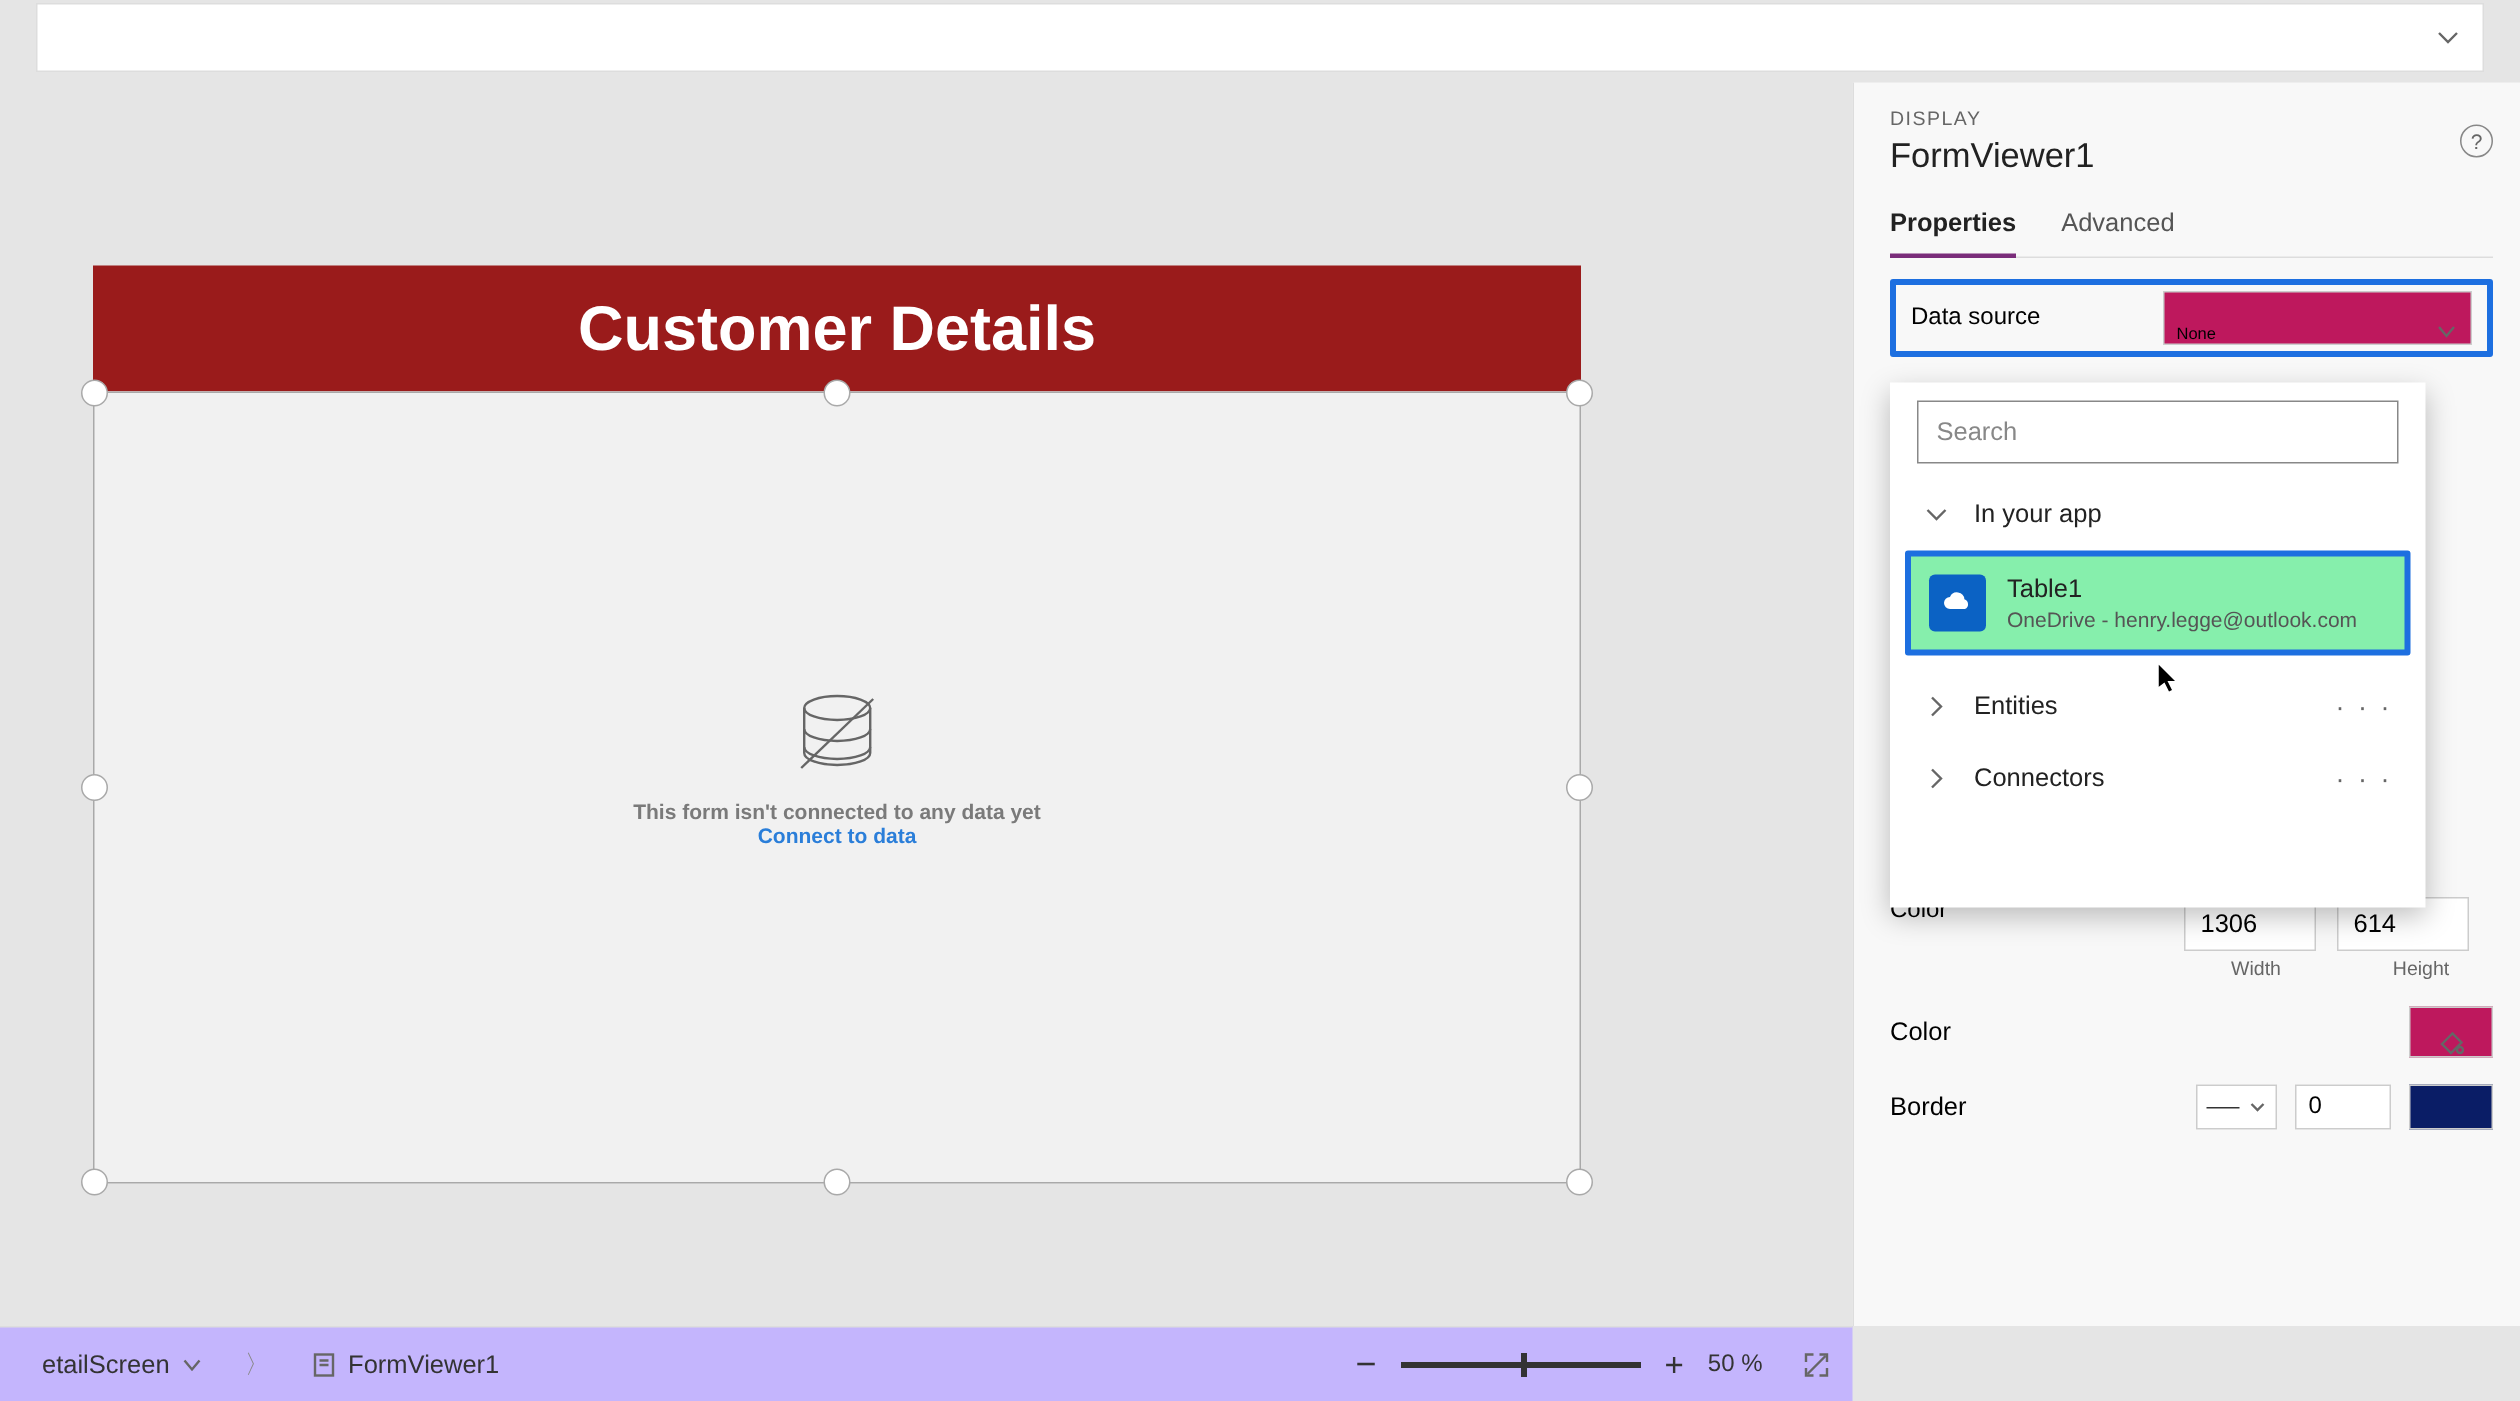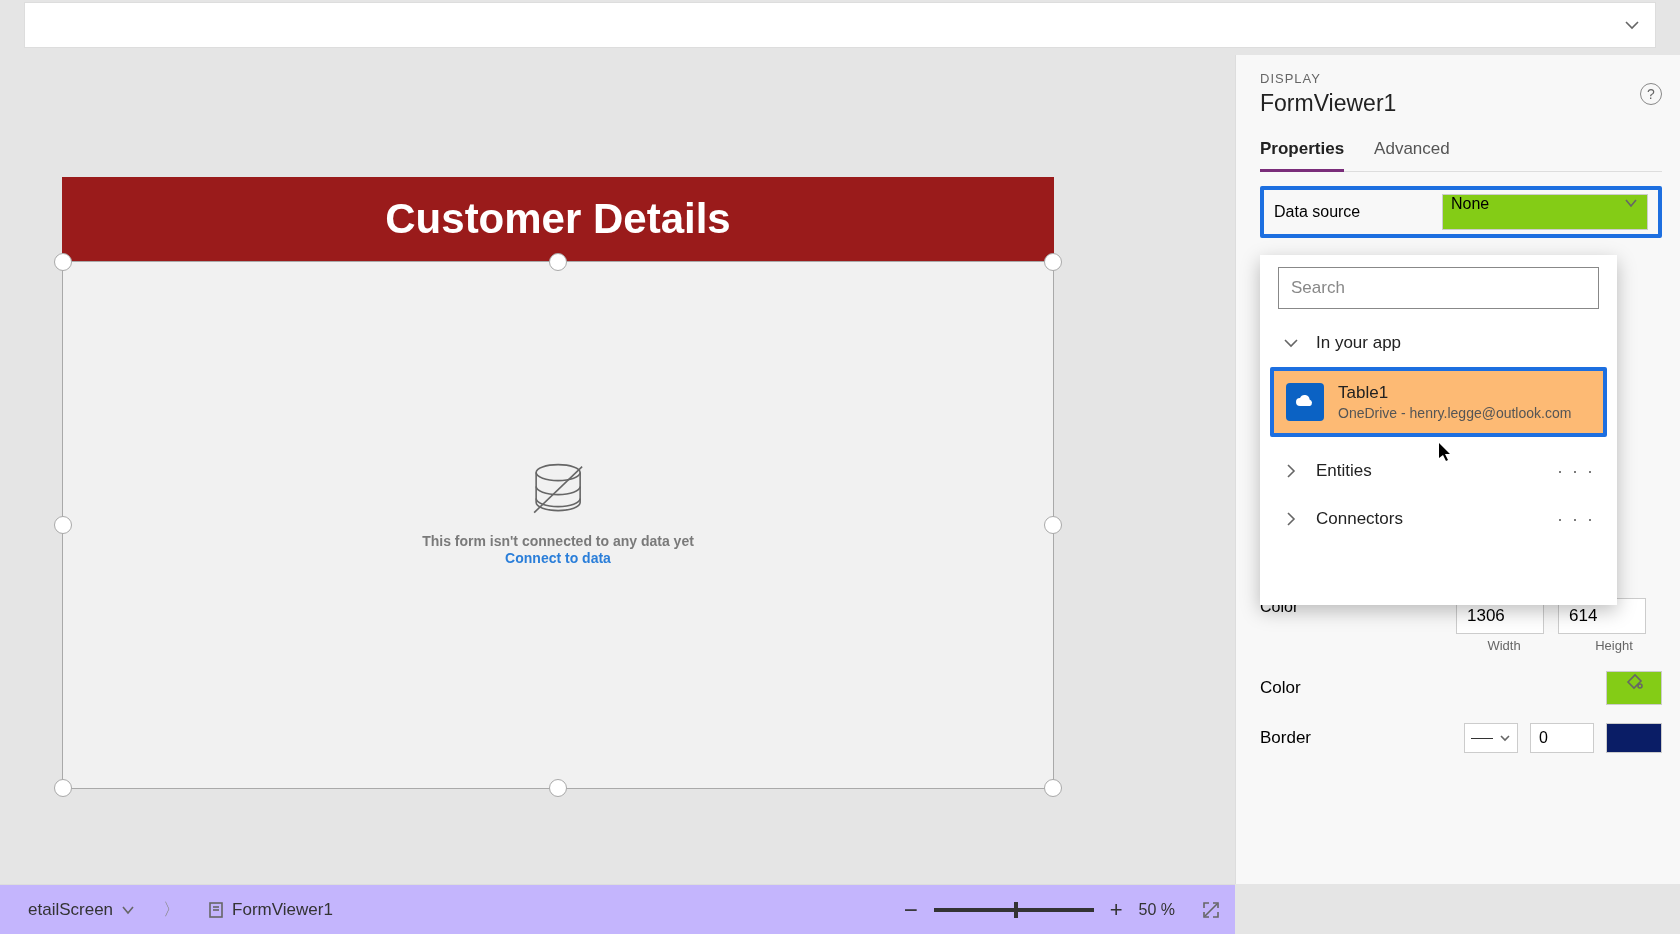--- a/index.html
+++ b/index.html
@@ -69,21 +69,21 @@
     padding: 16px 18px 0 24px;
   }
   .props .category { font-size: 13px; letter-spacing: 1px; color: #666; }
   .props .control-name { font-size: 23px; color: #222; margin-top: 4px; }
   .help-btn { position: absolute; right: 18px; top: 28px; width: 22px; height: 22px;
     border: 1.5px solid #888; border-radius: 50%; display:flex;align-items:center;justify-content:center;
     font-size: 14px; color:#666; }
   .tabs { margin-top: 22px; border-bottom: 1px solid #ddd; display: flex; gap: 30px; }
   .tab { padding-bottom: 10px; font-size: 17px; color: #555; }
   .tab.active { font-weight: 700; color: #222; border-bottom: 3px solid #7a2d7a; margin-bottom:-1px;}
-  .prop-input { border: 1px solid #ccc; background:#84cc16; height: 34px; font-size: 16px; padding: 0 8px; display:flex;align-items:flex-start;justify-content:space-between; }
+  .prop-input { border: 1px solid #ccc; background:#be185d; height: 34px; font-size: 11px; padding: 0 8px; display:flex;align-items:flex-end;justify-content:space-between; }
   .prop-select { width: 206px; }
   .sub-label { font-size: 13px; color:#666; }
 
   
   .ds-highlight { border: 4px solid #1d6fe0; border-radius: 2px; padding: 6px 10px; margin-top: 14px; display:flex; align-items:center; justify-content:space-between; height: 52px;}
   .ds-highlight .prop-select { height: 36px; }
 
   
   .popover {
     position: absolute;
@@ -97,21 +97,21 @@
     border: 1px solid #888;
     height: 42px; display:flex; align-items:center; padding: 0 12px;
     font-size: 17px; color:#666;
   }
   .popover .section {
     display: flex; align-items: center; gap: 16px; height: 48px; padding: 0 22px; font-size: 17px; color:#222;
   }
   .popover .section .more { margin-left:auto; letter-spacing:2px; color:#666; font-size:18px;}
   .popover .ds-item {
     margin: 0 10px; padding: 8px 12px; border: 4px solid #1d6fe0; border-radius:2px;
-    display:flex; align-items:center; gap:14px; background:#fdba74; height:70px;
+    display:flex; align-items:center; gap:14px; background:#86efac; height:70px;
   }
   .popover .ds-icon { width:38px;height:38px;background:#0b62c4;border-radius:4px;display:flex;align-items:center;justify-content:center;color:#fff;}
   .popover .ds-title { font-size:17px; color:#222; }
   .popover .ds-sub { font-size:14px; color:#555; margin-top:2px;}
   .size-row { display:flex; align-items:flex-start; justify-content:space-between; margin-top: 360px;}
   .size-inputs { display:flex; gap:14px; }
   .num-box { width:88px; height:36px; border:1px solid #ccc; background:#fff; display:flex;align-items:center;padding:0 10px;font-size:17px;}
   .dims-label { width:96px; text-align:center; margin-top:4px;}
   .row-simple { display:flex; align-items:center; justify-content:space-between; margin-top: 18px; font-size:17px;}
   .color-swatch { width:56px; height:30px; background:#0a1d66; border:1px solid #ccc;}

